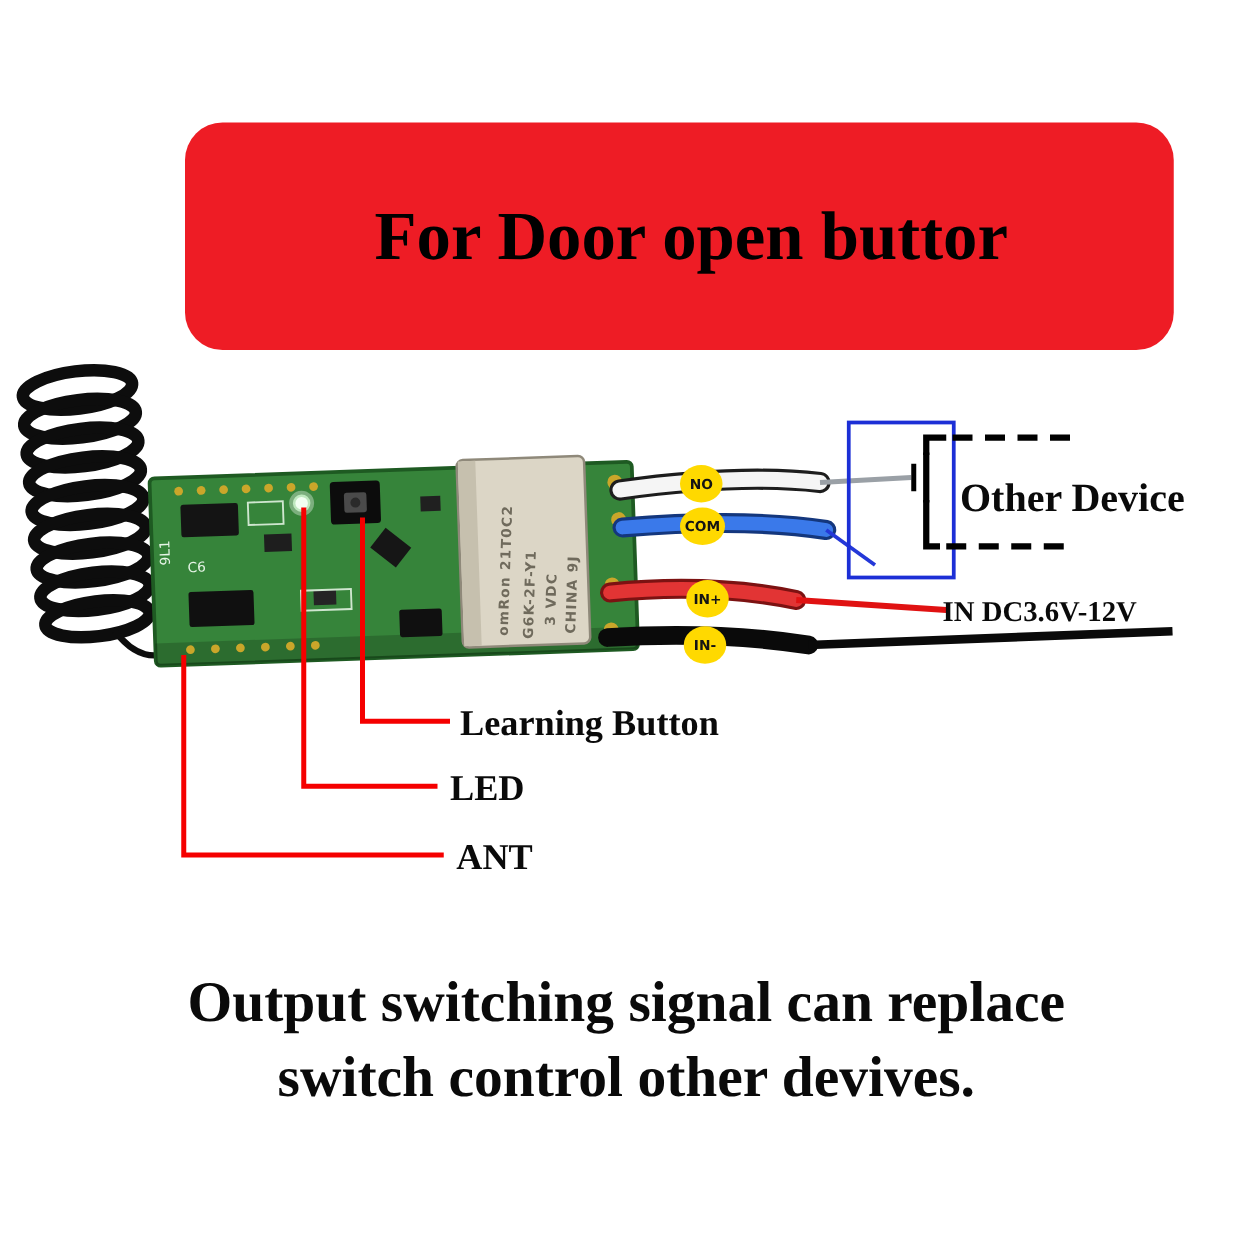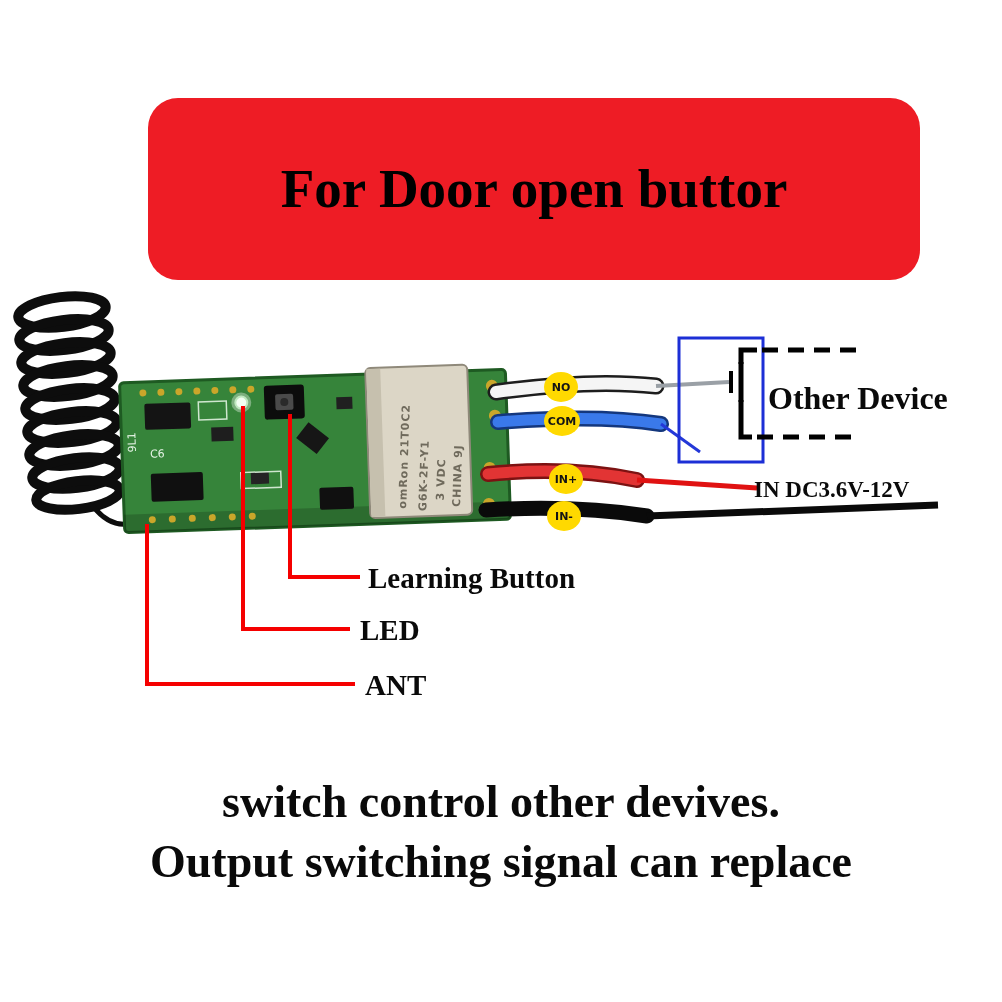--- a/index.html
+++ b/index.html
@@ -1,20 +1,20 @@
 <!DOCTYPE html>
 <html><head>
 <meta charset="utf-8">
 <style>
   html,body{margin:0;padding:0;background:#ffffff;}
   .stage{position:relative;width:1002px;height:1002px;background:#ffffff;overflow:hidden;
          font-family:"Liberation Serif",serif;}
   .banner{position:absolute;left:148px;top:98px;width:772px;height:182px;background:#ee1c25;
           border-radius:30px;display:flex;flex-direction:row;align-items:center;
-          justify-content:center;gap:4px;}
+          justify-content:center;gap:4px;padding-left:19px;}
   .banner-line{font-weight:bold;font-size:55px;line-height:1.15;color:#000;white-space:nowrap;}
   .diagram{position:absolute;left:0;top:0;}
   .footer{position:absolute;left:0;top:772px;width:100%;text-align:center;font-weight:bold;
           font-size:46px;color:#0a0a0a;line-height:1.3;}
   svg text{font-family:"Liberation Serif",serif;}
   .tag-text{font-family:"DejaVu Sans",sans-serif;font-size:11px;font-weight:bold;fill:#141414;text-anchor:middle;}
   .relay-text{font-family:"DejaVu Sans",sans-serif;font-size:11px;font-weight:bold;fill:#6f6a5c;letter-spacing:1px;}
   .silk{font-family:"DejaVu Sans",sans-serif;font-size:11px;fill:#e6f4e6;}
   .device-text{font-size:32px;font-weight:bold;fill:#0a0a0a;}
   .voltage-text{font-size:23px;font-weight:bold;fill:#0a0a0a;}
@@ -155,17 +155,17 @@
       <path d="M290,414 V577 H360"></path>
       <path d="M243,406 V629 H350"></path>
       <path d="M147,524 V684 H355"></path>
     </g>
     <text class="callout-text" x="368" y="588">Learning Button</text>
     <text class="callout-text" x="360" y="640">LED</text>
     <text class="callout-text" x="365" y="695">ANT</text>
   </svg>
 
   <div class="footer">
+    <div>Output switching signal can replace</div>
     <div>switch control other devives.</div>
-    <div>Output switching signal can replace</div>
   </div>
 
 </div>
 
 </body></html>

